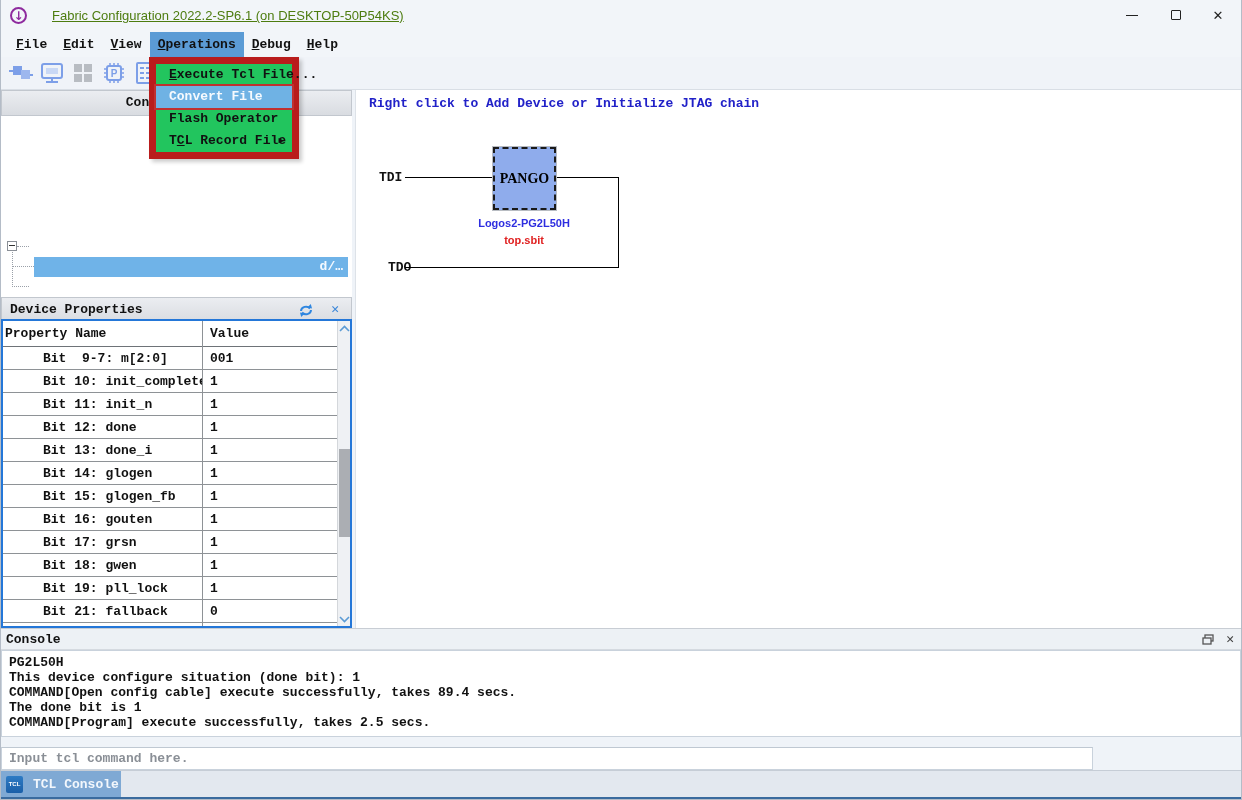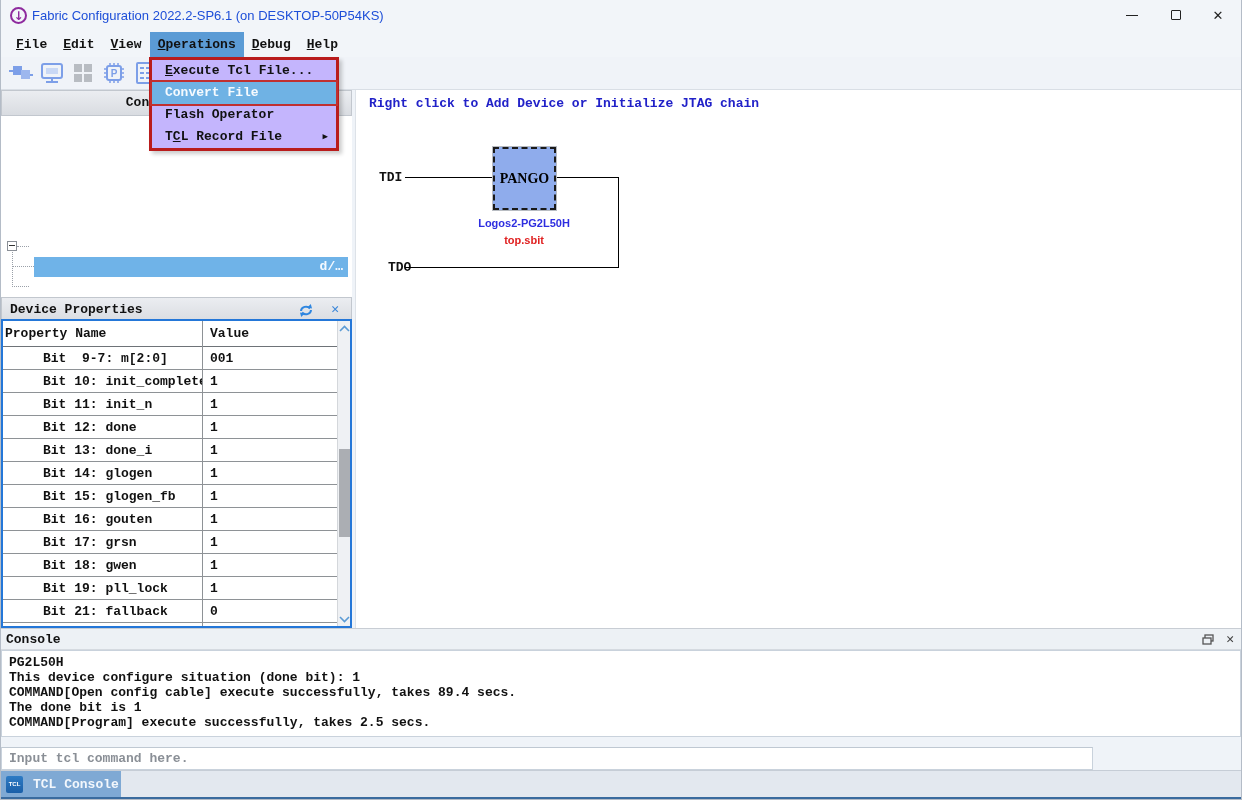--- a/index.html
+++ b/index.html
@@ -14,22 +14,22 @@
   .frame { position:absolute; inset:0; border:1px solid #B4BCC7; border-top:none;
            pointer-events:none; z-index:60; }
 
   
   .titlebar { position:absolute; left:0; top:0; width:1242px; height:32px;
               background:#F2F5F9; }
   .app-icon { position:absolute; left:10px; top:7px; width:17px; height:17px;
               border:2px solid #8E2A9E; border-radius:50%;
               color:#8E2A9E; font:bold 12px/14px "DejaVu Sans", sans-serif;
               text-align:center; }
-  .title-text { position:absolute; left:32px; top:8px; color:#1d4ed8;
-                font:13px "Liberation Sans", sans-serif; }
+  .title-text { position:absolute; left:52px; top:8px; color:#4d7c0f;
+                font:13px "Liberation Sans", sans-serif;text-decoration:underline; }
   .win-btn { position:absolute; top:0; width:44px; height:32px; text-align:center;
              color:#222; }
   .wb-min { right:88px; } .wb-max { right:44px; } .wb-close { right:2px; }
   .glyph-min { position:absolute; left:16px; top:15px; width:12px; height:0;
                border-top:1px solid #222; }
   .glyph-max { position:absolute; left:17px; top:10px; width:10px; height:10px;
                border:1px solid #222; border-radius:1px; }
   .glyph-close { font:13px "DejaVu Sans", sans-serif; line-height:32px; }
 
   
@@ -151,22 +151,22 @@
              background:#7FA9D4; color:#F2F7FC; line-height:27px; }
   .tcl-ico { position:absolute; left:6px; top:5px; width:17px; height:17px;
              background:linear-gradient(#2E7BC4,#1A5FA8); border-radius:2px;
              color:#fff; font:bold 6px/17px "Liberation Sans", sans-serif;
              text-align:center; }
   .tcl-lbl { position:absolute; left:33px; }
   .bottom-strip { position:absolute; left:0; top:797px; width:1242px; height:3px;
                   background:#3A6B9E; }
 
   
-  .dropdown { position:absolute; left:149px; top:57px; width:190px; z-index:40;
-              background:#c4b5fd; border:3px solid #b91c1c;
+  .dropdown { position:absolute; left:149px; top:57px; width:150px; z-index:40;
+              background:#22c55e; border:7px solid #b91c1c;
               box-shadow:3px 3px 4px rgba(0,0,0,.2); }
   .dd-item { position:relative; height:22px; line-height:22px; padding-left:13px;
              white-space:pre; }
   .dd-item.highlight { background:#6FB2E4; color:#F6FAFE;
                        outline:2px solid #C03030; }
   .dd-arrow { position:absolute; right:8px; top:0; font-size:9px; }
 </style>
 </head>
 <body>
 

